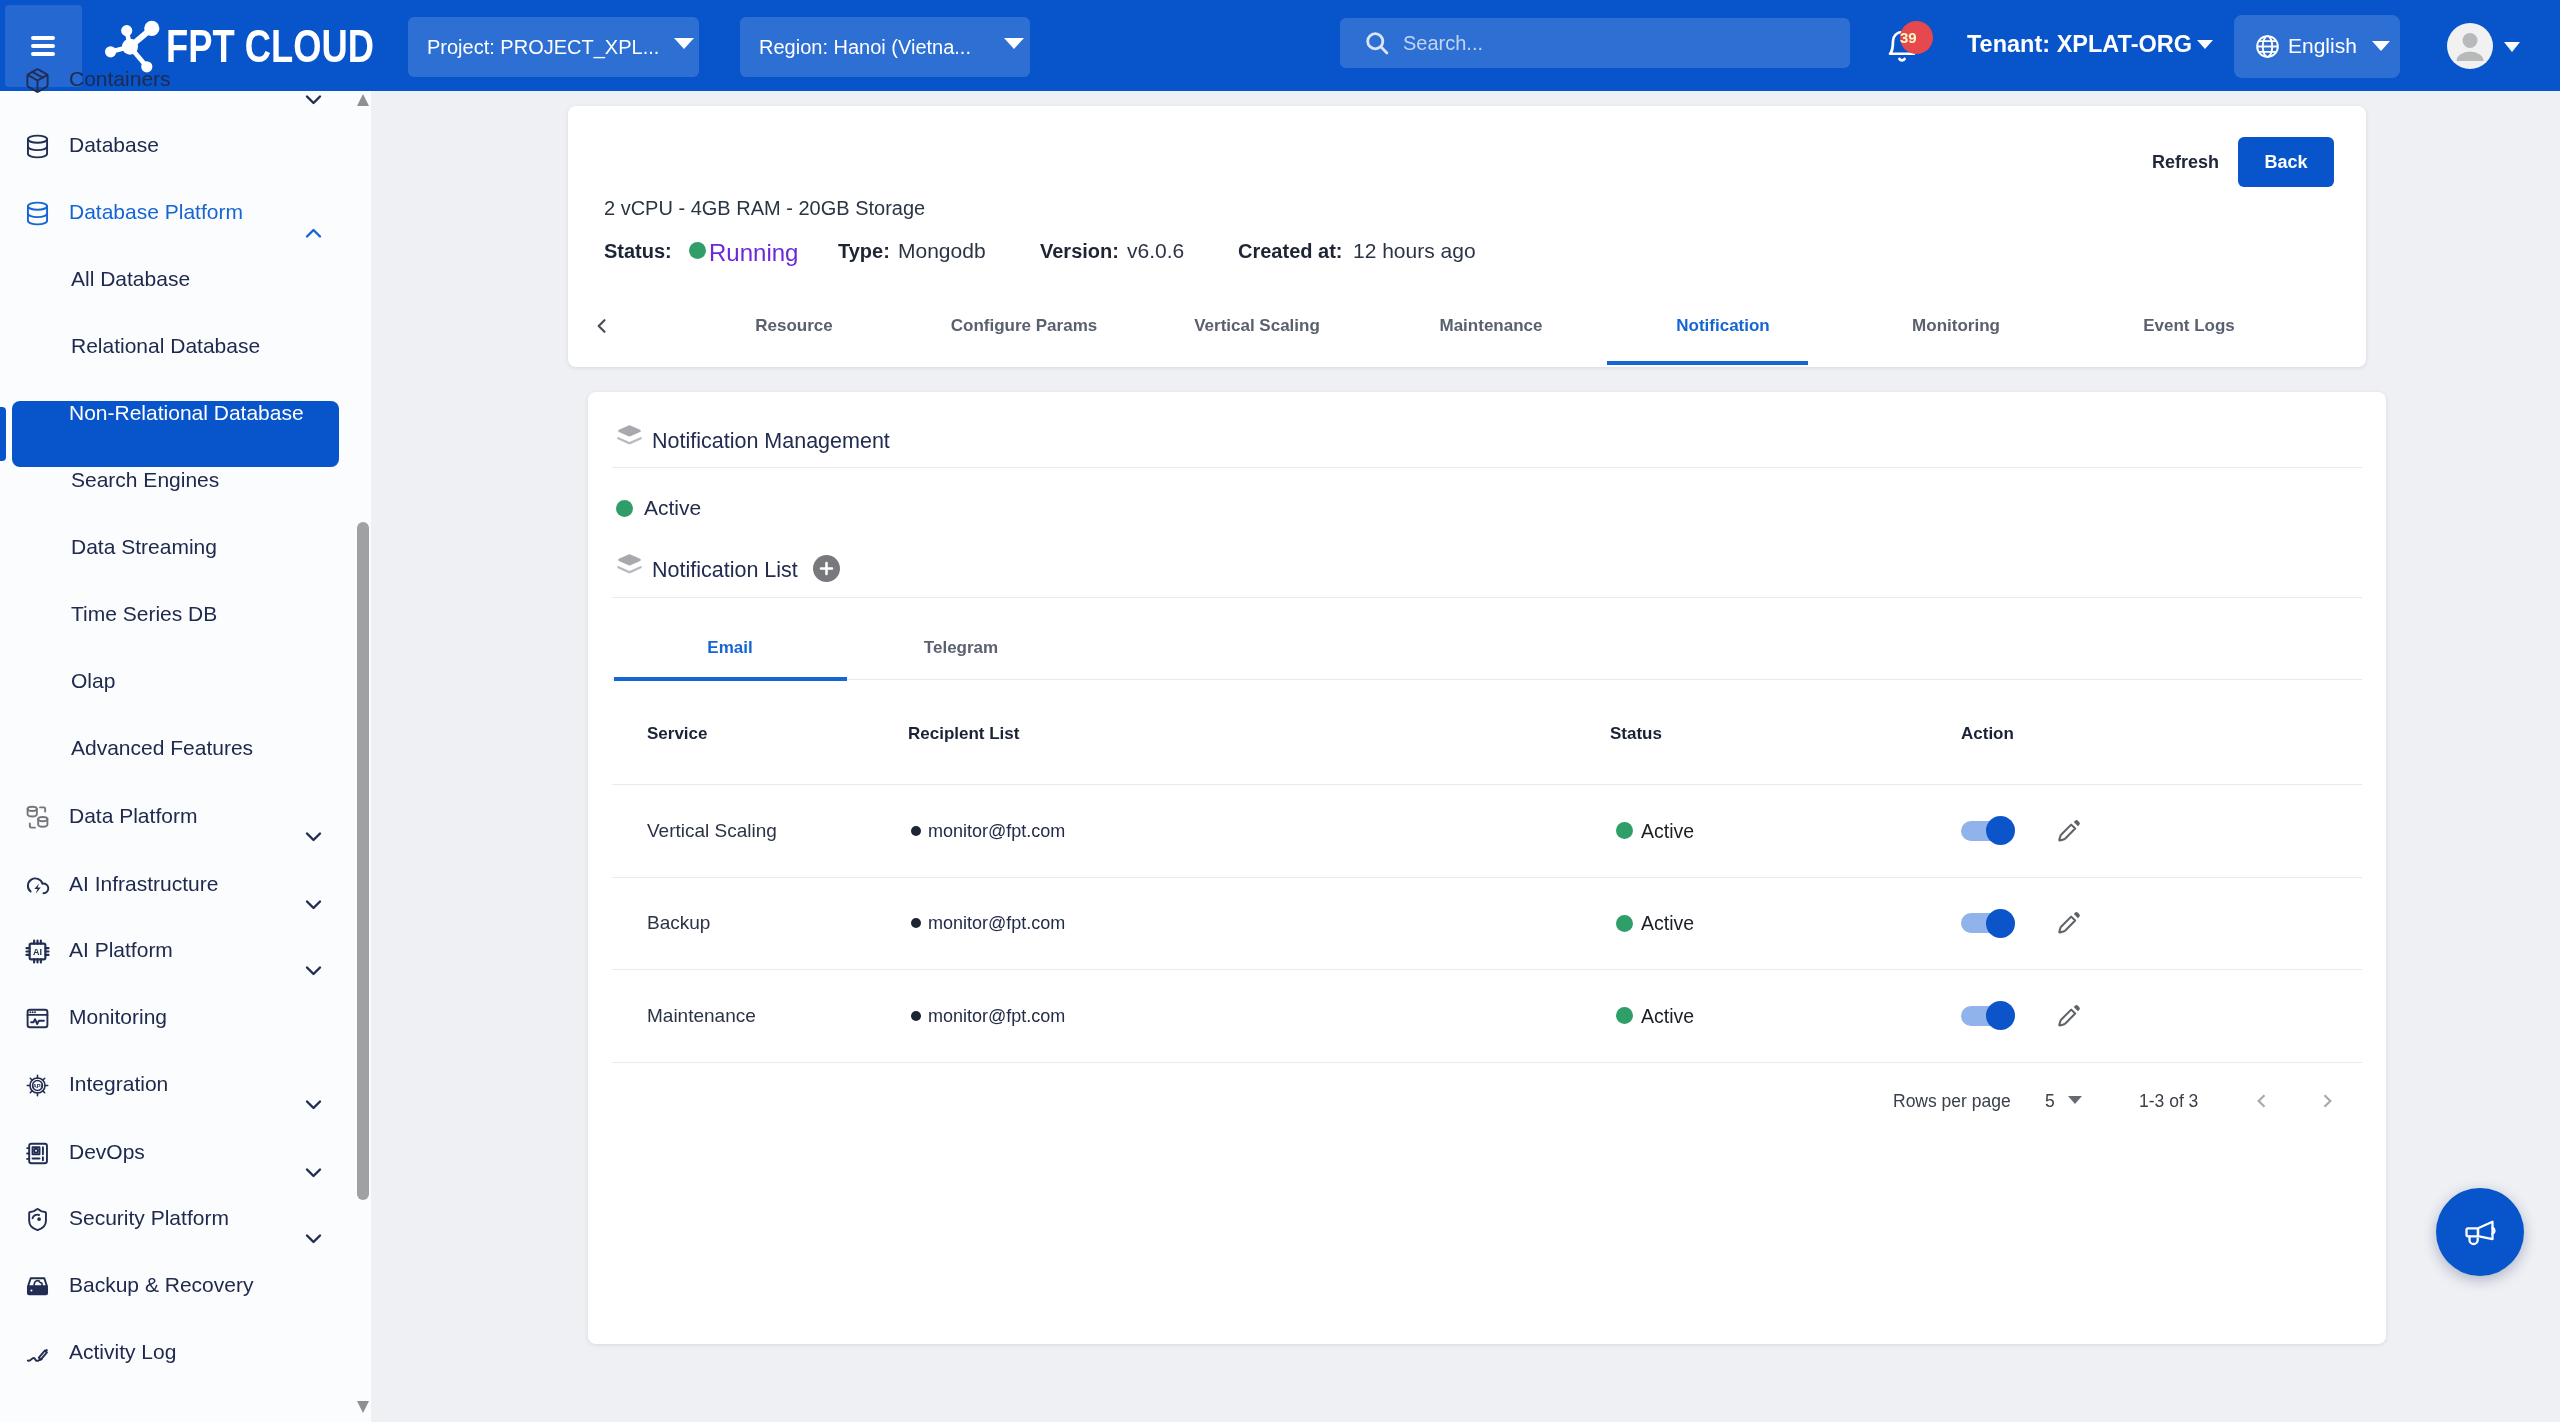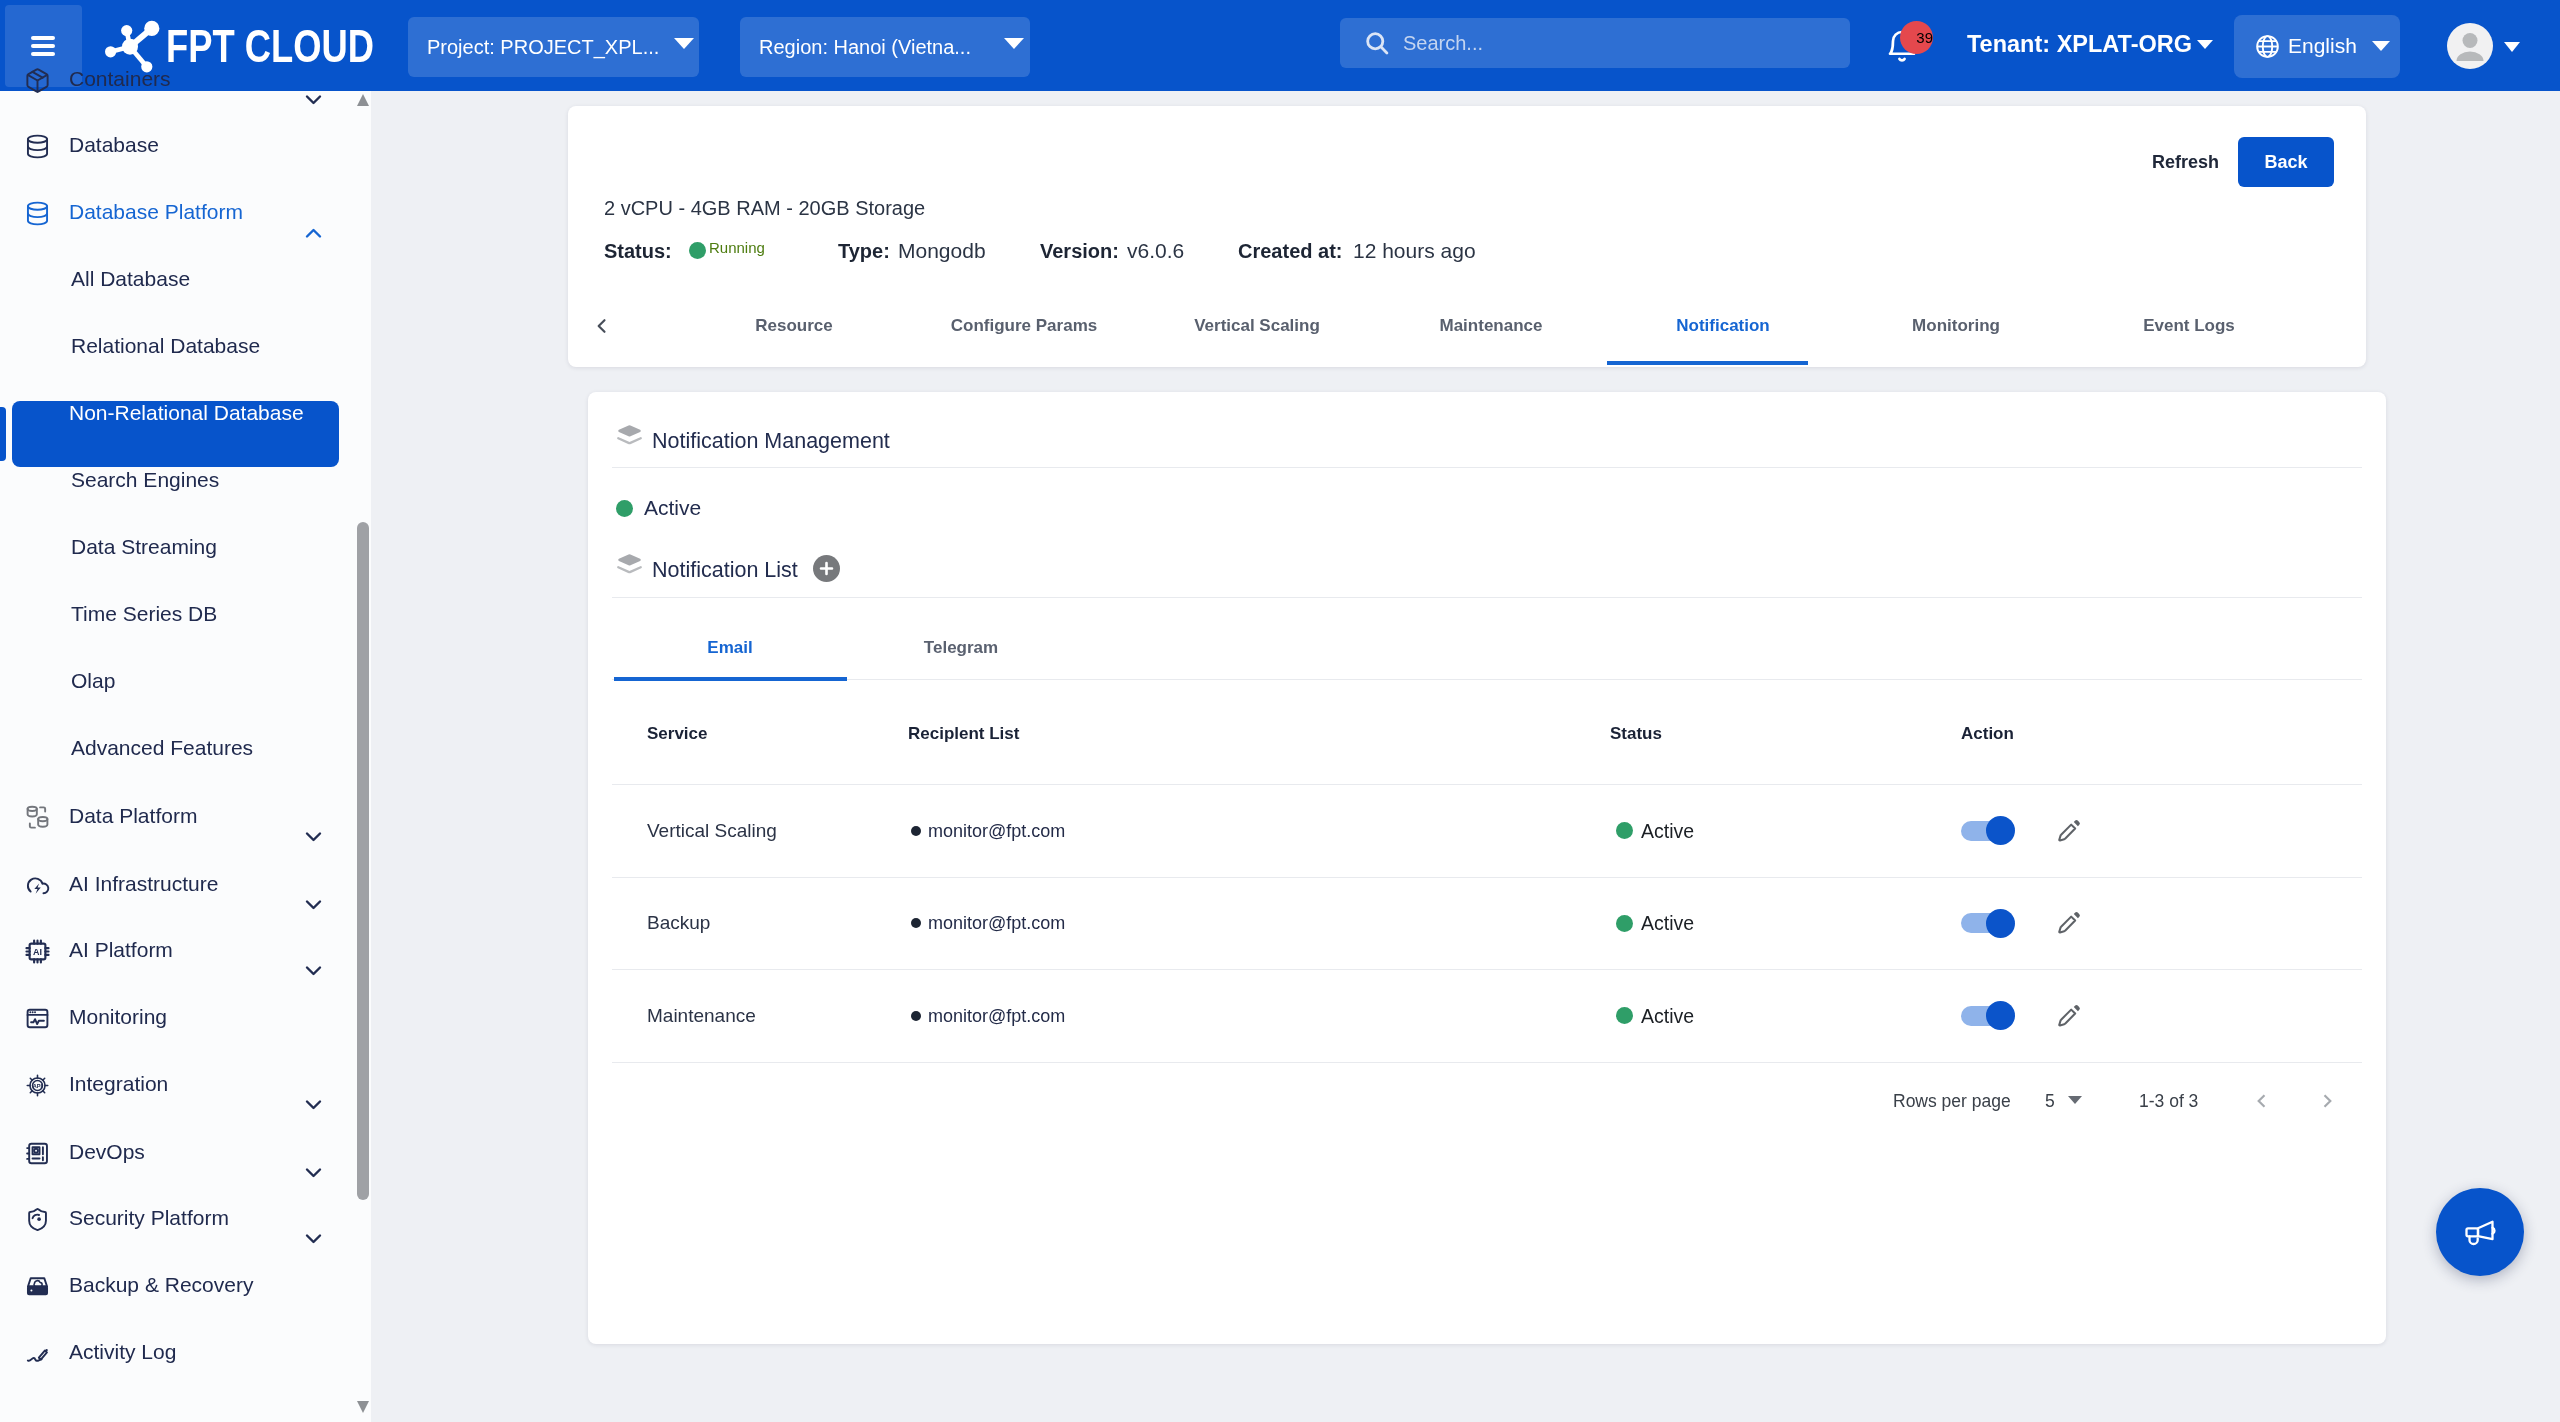--- a/index.html
+++ b/index.html
@@ -62,21 +62,21 @@
   <svg class="abs" style="left:1363px;top:29px" width="28" height="28" viewBox="0 0 24 24" fill="none" stroke="#dbe5f6" stroke-width="2.4" stroke-linecap="round">
       <circle cx="10.5" cy="10.5" r="6.5"></circle>
       <line x1="15.5" y1="15.5" x2="20.5" y2="20.5"></line>
     </svg>
   <div class="abs" style="left:1403px;top:32px;color:#c3d4f0;font-size:20px">Search...</div>
 
   <svg class="abs" style="left:1884px;top:28px" width="36" height="38" viewBox="0 0 24 24" fill="none" stroke="#fff" stroke-width="1.8" stroke-linecap="round" stroke-linejoin="round">
       <path d="M6 8a6 6 0 0 1 12 0c0 7 2 8.5 2 8.5H4S6 15 6 8"></path>
       <path d="M10.3 20a2 2 0 0 0 3.4 0"></path>
     </svg>
-  <div class="abs" style="left:1900px;top:21px;width:33px;height:33px;border-radius:50%;background:#e5484d;color:#000000;font-size:15px;font-weight:normal;text-align:right;line-height:33px">39</div>
+  <div class="abs" style="left:1900px;top:21px;width:33px;height:33px;border-radius:50%;background:#e5484d;color:#fef9c3;font-size:15px;font-weight:bold;text-align:left;line-height:33px">39</div>
 
   <div class="abs" style="left:1967px;top:31px;color:#fff;font-size:23.5px;font-weight:bold">Tenant: XPLAT-ORG</div>
   <div class="caret" style="left:2197px;top:40px"></div>
 
   <div class="tbox" style="left:2234px;top:15px;width:166px;height:63px;border-radius:8px"></div>
   <svg class="abs" style="left:2254px;top:33px" width="27" height="27" viewBox="0 0 24 24" fill="none" stroke="#fff" stroke-width="1.7">
       <circle cx="12" cy="12" r="9.2"></circle>
       <ellipse cx="12" cy="12" rx="4.2" ry="9.2"></ellipse>
       <line x1="2.8" y1="12" x2="21.2" y2="12"></line>
       <path d="M4 7.2h16M4 16.8h16"></path>
@@ -260,21 +260,21 @@
   <div class="abs" style="left:357px;top:1310px;width:0;height:0;border-left:6.5px solid transparent;border-right:6.5px solid transparent;border-top:12px solid #8d9094"></div>
 </div>
 
 <div class="card" style="left:568px;top:106px;width:1798px;height:261px">
   <div class="abs bold" style="left:1584px;top:46px;font-size:18px;color:#20283a">Refresh</div>
   <div class="abs" style="left:1670px;top:31px;width:96px;height:50px;background:var(--blue);border-radius:6px;color:#fff;font-weight:bold;font-size:18px;text-align:center;line-height:50px">Back</div>
   <div class="abs" style="left:36px;top:91px;font-size:20px;color:#2b3444">2 vCPU - 4GB RAM - 20GB Storage</div>
 
   <div class="abs bold" style="left:36px;top:134px;font-size:20px;color:#1d2534">Status:</div>
   <div class="dot" style="left:121px;top:136px;width:17px;height:17px;background:#2f9e68"></div>
-  <div class="abs" style="left:141px;top:133px;font-size:15px;color:#4d7c0f">Running</div>
+  <div class="abs" style="left:141px;top:133px;font-size:24px;color:#6d28d9">Running</div>
   <div class="abs bold" style="left:270px;top:134px;font-size:20px;color:#1d2534">Type:</div>
   <div class="abs" style="left:330px;top:133px;font-size:21px;color:#2b3444">Mongodb</div>
   <div class="abs bold" style="left:472px;top:134px;font-size:20px;color:#1d2534">Version:</div>
   <div class="abs" style="left:559px;top:133px;font-size:21px;color:#2b3444">v6.0.6</div>
   <div class="abs bold" style="left:670px;top:134px;font-size:20px;color:#1d2534">Created at:</div>
   <div class="abs" style="left:785px;top:133px;font-size:21px;color:#2b3444">12 hours ago</div>
 
   <div id="tabs">
       <div class="abs bold" style="left:226px;top:210px;font-size:17px;color:#59606e;transform:translateX(-50%);white-space:nowrap">Resource</div>
       <div class="abs bold" style="left:456px;top:210px;font-size:17px;color:#59606e;transform:translateX(-50%);white-space:nowrap">Configure Params</div>

